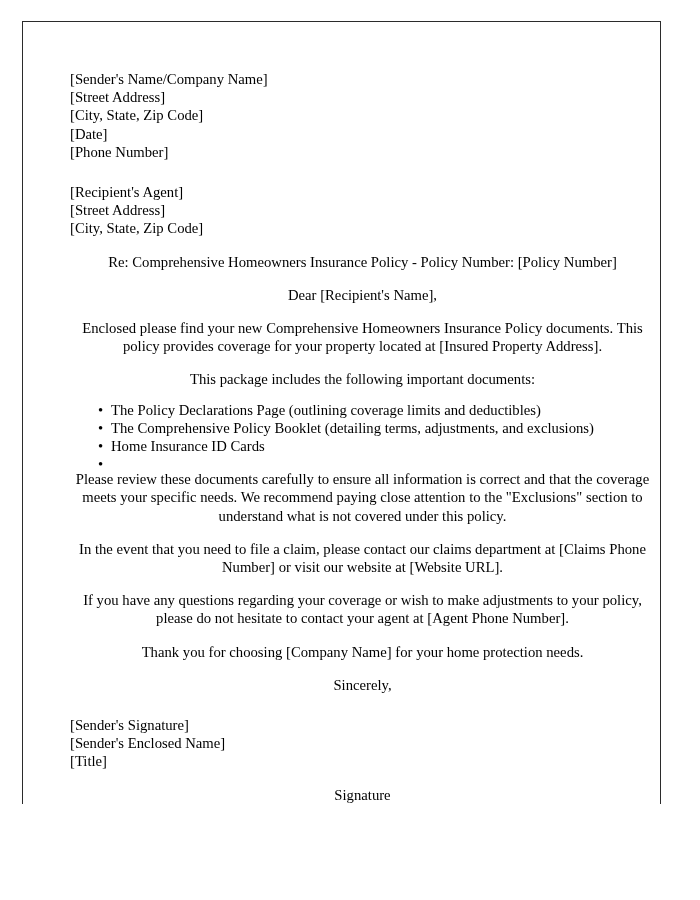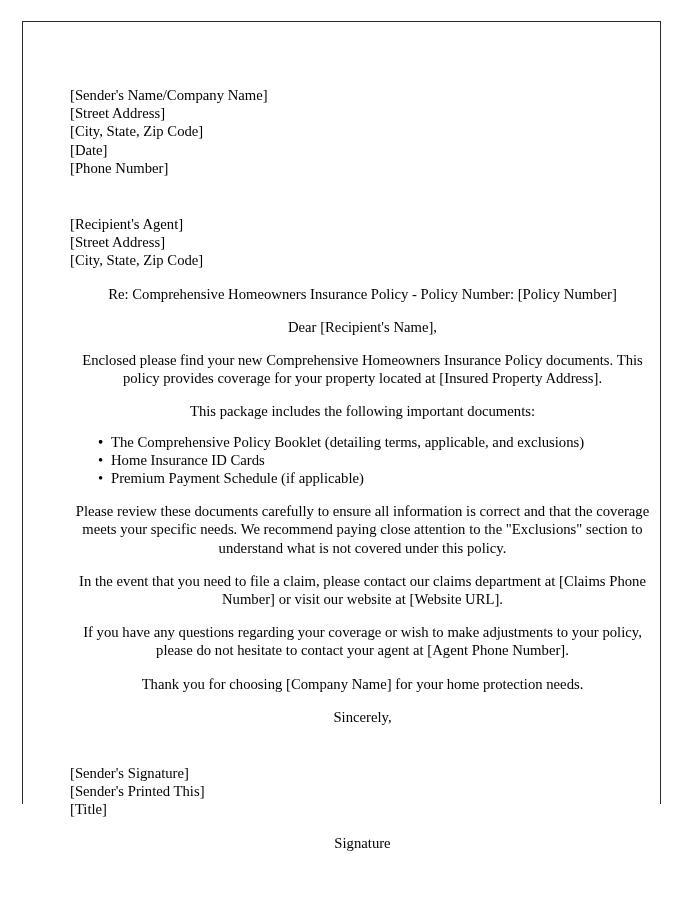--- a/index.html
+++ b/index.html
@@ -37,21 +37,21 @@
     position: absolute;
     left: 47px;
     top: 48px;
     width: 585px;
     font-size: 14.7px;
     line-height: 18.2px;
     text-align: left;
   }
 
   .block {
-    margin: 16px 0 0 0;
+    margin: 0 0 0 0;
   }
   .addr-line {
     display: block;
     white-space: pre;
   }
 
   
   .gap-lg  { height: 22px; }
   .gap-md  { height: 15px; }
   .gap-sm  { height: 12px; }
@@ -118,32 +118,32 @@
 
     <div class="gap-md"></div>
 
     <p class="para">This package includes the following important documents:</p>
 
     <div class="gap-sm"></div>
 
     <ul class="doc-list">
       <li>
         <span class="bullet-glyph">•</span>
+        <span>The Policy Declarations Page (outlining coverage limits and deductibles)</span>
       </li>
       <li>
         <span class="bullet-glyph">•</span>
-        <span>The Comprehensive Policy Booklet (detailing terms, applicable, and exclusions)</span>
+        <span>The Comprehensive Policy Booklet (detailing terms, adjustments, and exclusions)</span>
       </li>
       <li>
         <span class="bullet-glyph">•</span>
         <span>Home Insurance ID Cards</span>
       </li>
       <li>
         <span class="bullet-glyph">•</span>
-        <span>Premium Payment Schedule (if applicable)</span>
       </li>
     </ul>
 
     <div class="gap-md"></div>
 
     <p class="para">Please review these documents carefully to ensure all information is correct and that the coverage meets your specific needs. We recommend paying close attention to the "Exclusions" section to understand what is not covered under this policy.</p>
 
     <div class="gap-md"></div>
 
     <p class="para">In the event that you need to file a claim, please contact our claims department at [Claims Phone Number] or visit our website at [Website URL].</p>
@@ -157,21 +157,21 @@
     <p class="para">Thank you for choosing [Company Name] for your home protection needs.</p>
 
     <div class="gap-md"></div>
 
     <p class="para">Sincerely,</p>
 
     <div class="gap-lg"></div>
 
     <div class="block">
       <span class="sig-line">[Sender's Signature]</span>
-      <span class="sig-line">[Sender's Printed This]</span>
+      <span class="sig-line">[Sender's Enclosed Name]</span>
       <span class="sig-line">[Title]</span>
     </div>
 
     <div class="gap-md"></div>
 
     <p class="para">Signature</p>
 
   </div>
 </div>
 

